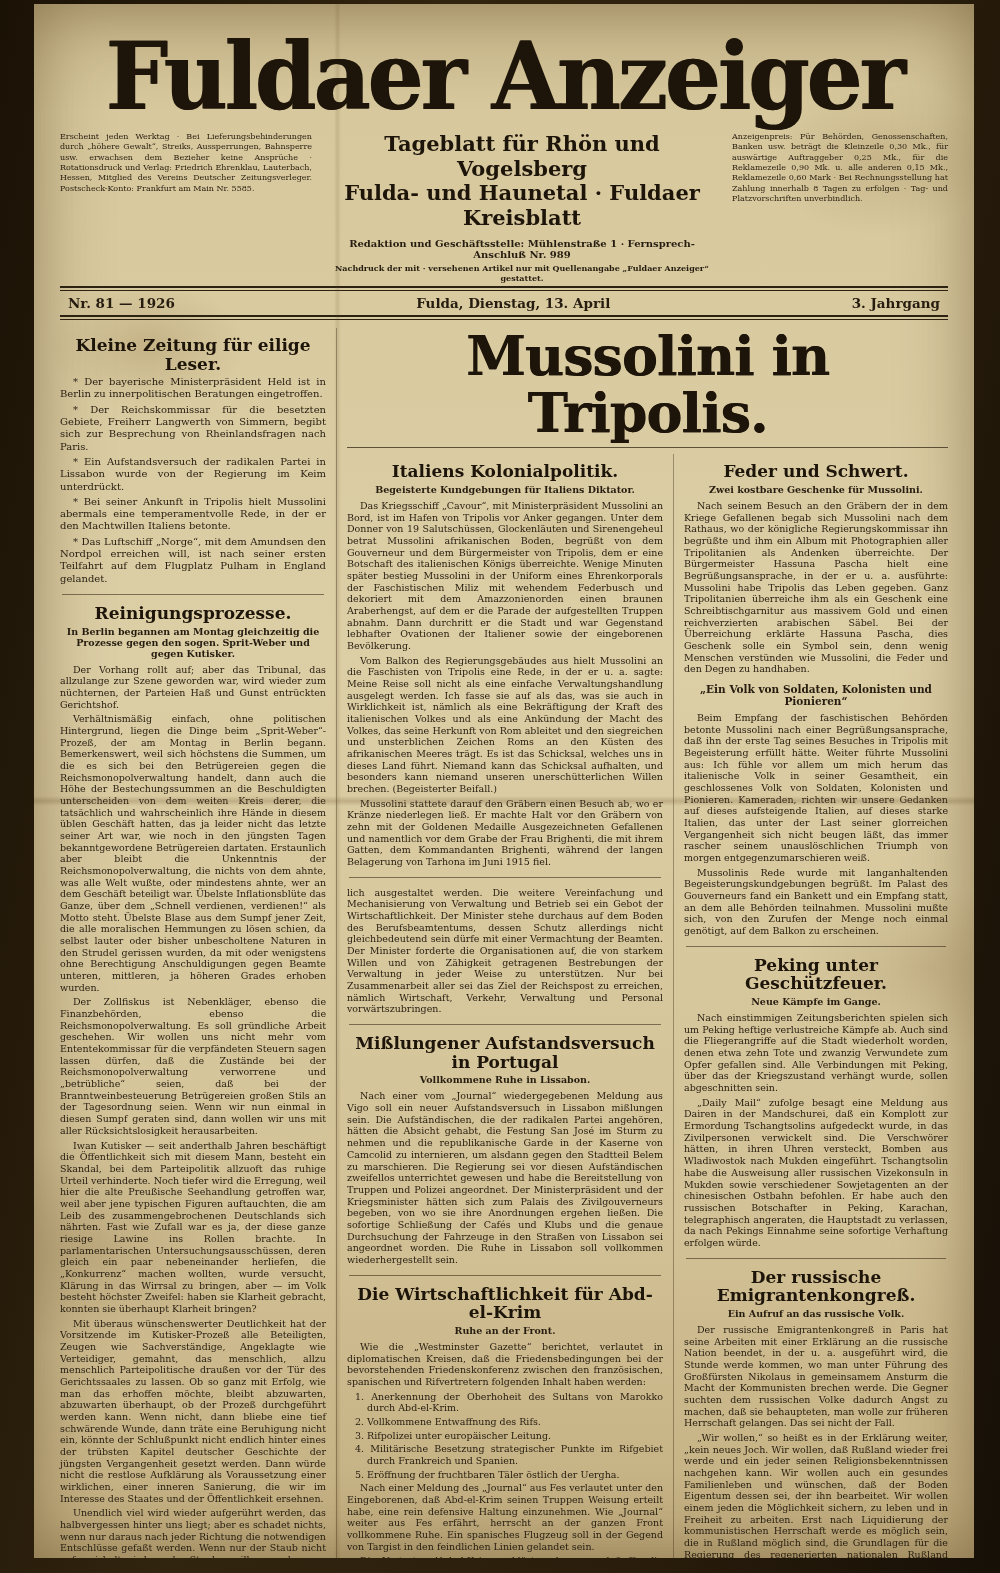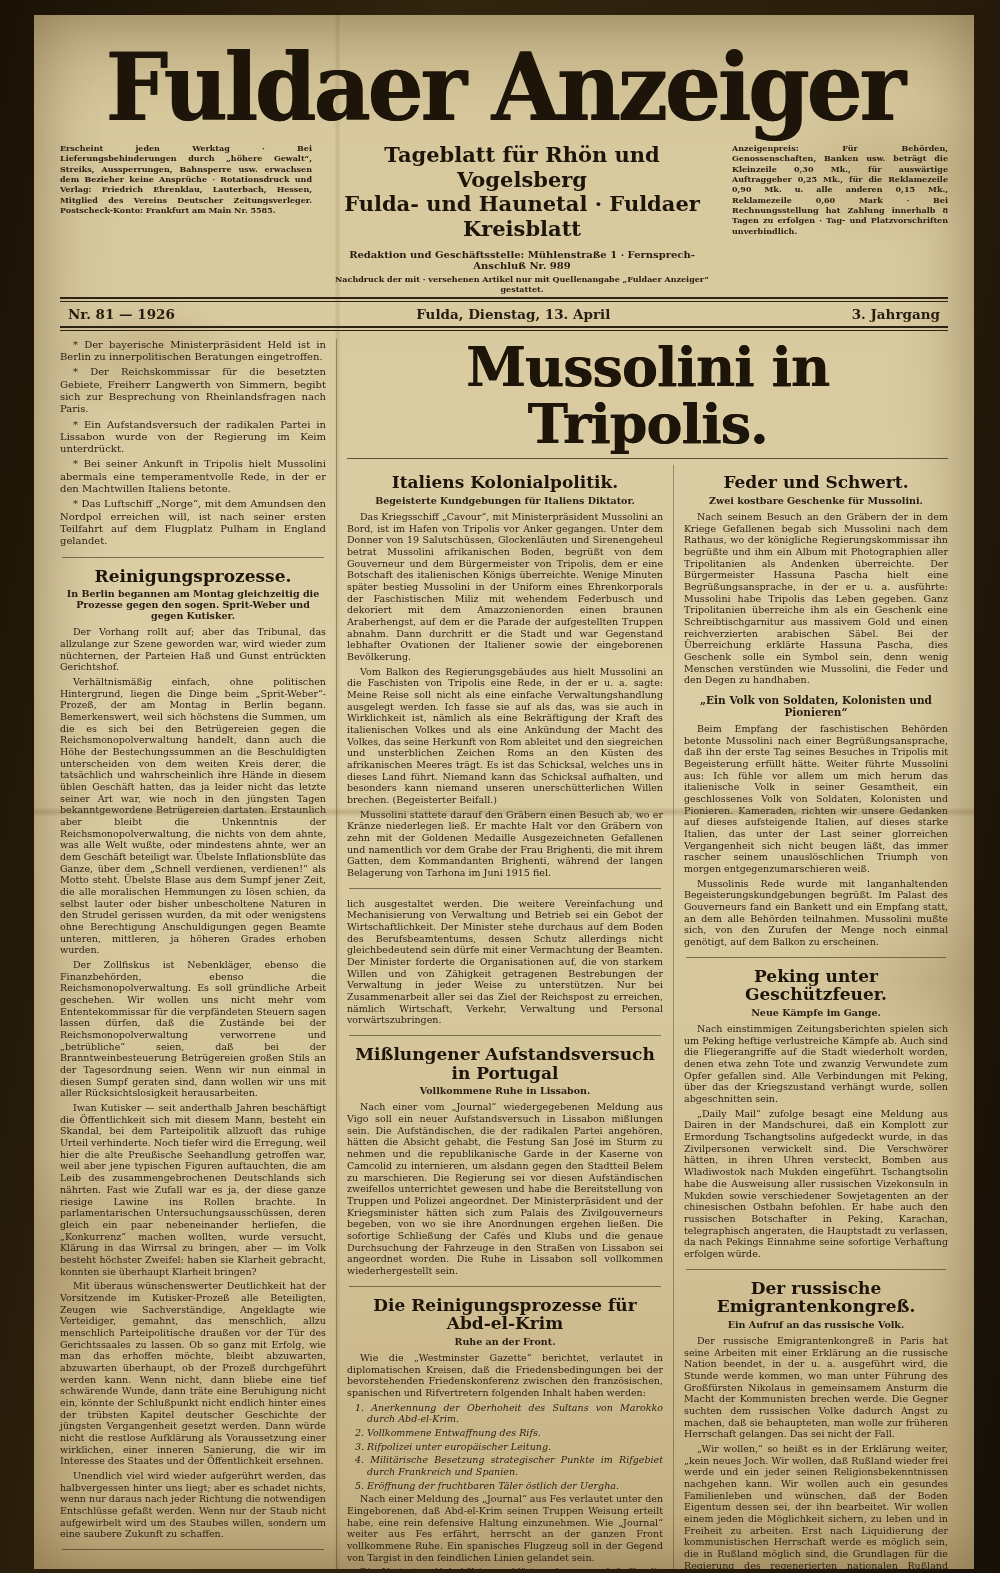--- a/index.html
+++ b/index.html
@@ -2,21 +2,21 @@
 <html><head>
 <meta charset="utf-8">
 <style>
   html,body{margin:0;padding:0;}
   body{
     width:1000px;height:1573px;position:relative;overflow:hidden;
     background:linear-gradient(100deg,#1b1206 0%,#32250f 35%,#2a1d0b 70%,#171007 100%);
     font-family:"DejaVu Serif", serif;color:#261d10;
   }
   .paper{
-    position:absolute;left:34px;top:15px;width:940px;height:1554px;
+    position:absolute;left:34px;top:4px;width:940px;height:1554px;
     box-sizing:border-box;padding:24px 26px 16px;overflow:hidden;
     background:
       radial-gradient(140px 90px at 12% 22%, rgba(125,95,45,.22), transparent 70%),
       radial-gradient(160px 110px at 90% 10%, rgba(125,95,45,.18), transparent 70%),
       radial-gradient(220px 150px at 6% 80%, rgba(110,80,35,.20), transparent 70%),
       radial-gradient(180px 120px at 95% 62%, rgba(110,80,35,.16), transparent 70%),
       radial-gradient(120px 80px at 55% 35%, rgba(120,90,40,.10), transparent 70%),
       linear-gradient(180deg,#c9b88c 0%,#d7c89d 7%,#dccea5 42%,#d3c297 78%,#c2ae80 100%);
     box-shadow: inset 0 0 70px rgba(80,55,20,.5);
   }
@@ -25,21 +25,21 @@
   .paper::before{content:"";position:absolute;top:0;bottom:0;left:300px;width:7px;
     background:linear-gradient(90deg,transparent,rgba(90,65,30,.14) 50%,transparent);}
   .frak{font-family:"DejaVu Serif", serif;font-weight:bold;}
 
   .title{
     text-align:center;font-size:88px;line-height:1.02;margin:4px 0 10px;
     letter-spacing:-3px;transform:scaleY(1.06);color:#1e150a;
     text-shadow:1px 0 0 #1e150a;
   }
   .mast-row{display:flex;gap:12px;align-items:flex-start;}
-  .mast-side{font-size:8px;line-height:1.3;text-align:justify;font-weight:bold;color:#2c2213;}
+  .mast-side{font-size:8px;line-height:1.3;text-align:justify;font-weight:normal;color:#2c2213;}
   .mast-left{width:252px;}
   .mast-right{width:216px;}
   .mast-center{flex:1;text-align:center;}
   .sub{font-size:21px;line-height:1.18;color:#1e150a;}
   .addr{font-size:10px;font-weight:bold;margin-top:7px;}
   .notice{font-size:8px;margin-top:3px;font-weight:bold;}
 
   .rule{border-top:2px solid #2c2212;border-bottom:1px solid #2c2212;height:2px;margin:3px 0;}
   .dateline{display:flex;justify-content:space-between;align-items:flex-start;
     font-weight:bold;font-size:13.5px;padding:1px 8px;}
@@ -52,21 +52,21 @@
   .headrule{border-top:1px solid rgba(40,30,12,.7);margin:6px 0 6px;}
   .two{display:flex;}
   .col2{width:316px;padding-right:10px;flex:0 0 auto;min-width:0;}
   .col3{flex:1;border-left:1px solid rgba(60,45,20,.4);padding-left:10px;min-width:0;}
 
   .arttitle{text-align:center;font-size:17px;line-height:1.1;margin:8px 4px 3px;color:#1e150a;}
   .lede{text-align:center;font-size:9.5px;font-weight:bold;margin:0 0 5px;}
   .body{font-size:9.5px;line-height:1.23;text-align:justify;margin:0 0 3px;text-indent:13px;}
   .sep{border-top:1px solid rgba(45,33,15,.55);margin:9px 2px;}
   .kleine-item{font-size:10px;line-height:1.23;text-align:justify;margin:0 0 3px;text-indent:13px;}
-  .numitem{font-size:9.5px;line-height:1.23;margin:0 0 2px;padding-left:20px;text-indent:-12px;text-align:justify;font-style:italic;}
+  .numitem{font-size:9.5px;line-height:1.23;margin:0 0 2px;padding-left:20px;text-indent:-12px;text-align:justify;}
   .subhead{text-align:center;font-size:14px;font-weight:bold;margin:2px 0 3px;}
 </style>
 </head>
 <body>
 
 <div class="paper">
 
   <header>
     <h1 class="title frak">Fuldaer Anzeiger</h1>
     <div class="mast-row">
@@ -86,20 +86,21 @@
     <span>Nr. 81 — 1926</span>
     <span class="frak">Fulda, Dienstag, 13. April</span>
     <span>3. Jahrgang</span>
   </div>
   <div class="rule"></div>
 
   <main class="cols">
 
     <section class="col1">
       <article>
+        <h3 class="arttitle frak">Kleine Zeitung für eilige Leser.</h3>
         <p class="kleine-item">* Der bayerische Ministerpräsident Held ist in Berlin zu innerpolitischen Beratungen eingetroffen.</p>
         <p class="kleine-item">* Der Reichskommissar für die besetzten Gebiete, Freiherr Langwerth von Simmern, begibt sich zur Besprechung von Rheinlandsfragen nach Paris.</p>
         <p class="kleine-item">* Ein Aufstandsversuch der radikalen Partei in Lissabon wurde von der Regierung im Keim unterdrückt.</p>
         <p class="kleine-item">* Bei seiner Ankunft in Tripolis hielt Mussolini abermals eine temperamentvolle Rede, in der er den Machtwillen Italiens betonte.</p>
         <p class="kleine-item">* Das Luftschiff „Norge“, mit dem Amundsen den Nordpol erreichen will, ist nach seiner ersten Teilfahrt auf dem Flugplatz Pulham in England gelandet.</p>
       </article>
 
       <div class="sep"></div>
 
       <article>
@@ -142,21 +143,21 @@
 
           <article>
             <h3 class="arttitle frak">Mißlungener Aufstandsversuch in Portugal</h3>
             <p class="lede">Vollkommene Ruhe in Lissabon.</p>
             <p class="body">Nach einer vom „Journal“ wiedergegebenen Meldung aus Vigo soll ein neuer Aufstandsversuch in Lissabon mißlungen sein. Die Aufständischen, die der radikalen Partei angehören, hätten die Absicht gehabt, die Festung San José im Sturm zu nehmen und die republikanische Garde in der Kaserne von Camcolid zu internieren, um alsdann gegen den Stadtteil Belem zu marschieren. Die Regierung sei vor diesen Aufständischen zweifellos unterrichtet gewesen und habe die Bereitstellung von Truppen und Polizei angeordnet. Der Ministerpräsident und der Kriegsminister hätten sich zum Palais des Zivilgouverneurs begeben, von wo sie ihre Anordnungen ergehen ließen. Die sofortige Schließung der Cafés und Klubs und die genaue Durchsuchung der Fahrzeuge in den Straßen von Lissabon sei angeordnet worden. Die Ruhe in Lissabon soll vollkommen wiederhergestellt sein.</p>
           </article>
 
           <div class="sep"></div>
 
           <article>
-            <h3 class="arttitle frak">Die Reinigungsprozesse für Abd-el-Krim</h3>
+            <h3 class="arttitle frak">Die Wirtschaftlichkeit für Abd-el-Krim</h3>
             <p class="lede">Ruhe an der Front.</p>
             <p class="body">Wie die „Westminster Gazette“ berichtet, verlautet in diplomatischen Kreisen, daß die Friedensbedingungen bei der bevorstehenden Friedenskonferenz zwischen den französischen, spanischen und Rifvertretern folgenden Inhalt haben werden:</p>
             <p class="numitem">1. Anerkennung der Oberhoheit des Sultans von Marokko durch Abd-el-Krim.</p>
             <p class="numitem">2. Vollkommene Entwaffnung des Rifs.</p>
             <p class="numitem">3. Rifpolizei unter europäischer Leitung.</p>
             <p class="numitem">4. Militärische Besetzung strategischer Punkte im Rifgebiet durch Frankreich und Spanien.</p>
             <p class="numitem">5. Eröffnung der fruchtbaren Täler östlich der Uergha.</p>
             <p class="body">Nach einer Meldung des „Journal“ aus Fes verlautet unter den Eingeborenen, daß Abd-el-Krim seinen Truppen Weisung erteilt habe, eine rein defensive Haltung einzunehmen. Wie „Journal“ weiter aus Fes erfährt, herrscht an der ganzen Front vollkommene Ruhe. Ein spanisches Flugzeug soll in der Gegend von Targist in den feindlichen Linien gelandet sein.</p>
             <p class="body">Die Vertreter Abd-el-Krims erklärten dagegen, daß für die Stämme eine völlige Entwaffnung und auch die übrigen Friedensbedingungen nicht annehmbar seien.</p>
           </article>

